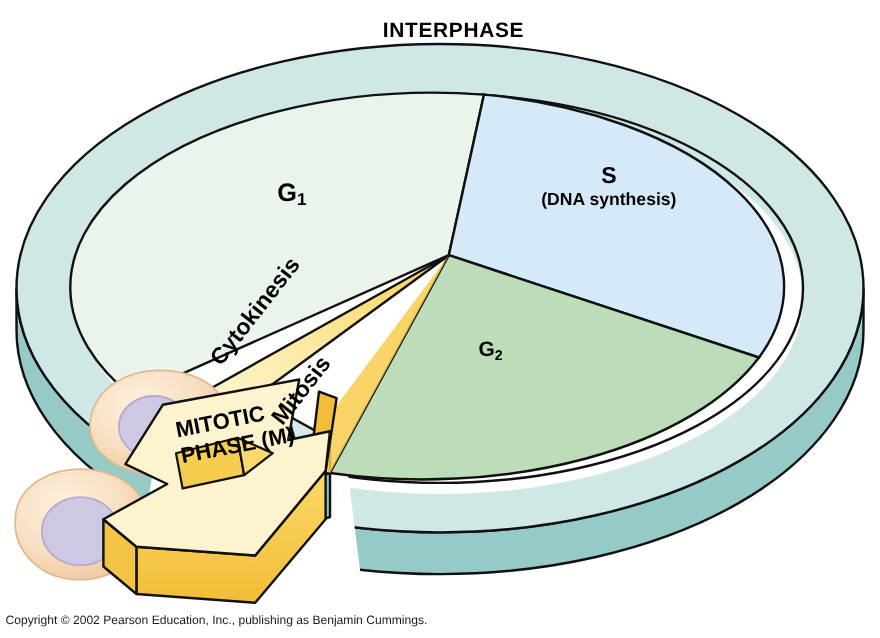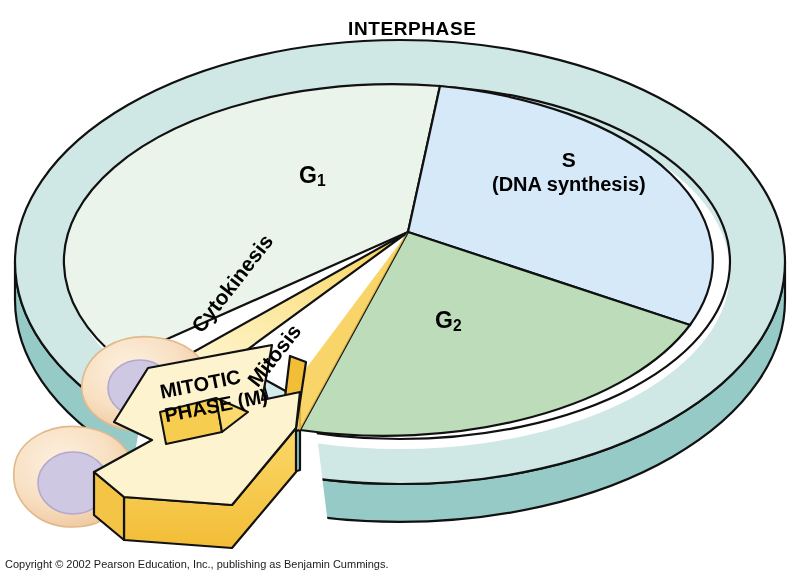--- a/index.html
+++ b/index.html
@@ -38,38 +38,37 @@
     user-select: none;
   }
   #label-interphase {
     left: 348px; top: 18px;
     font-size: 19px;
     letter-spacing: 0.6px;
   }
   #label-g1 {
     left: 252px; top: 163px;
     font-size: 23px;
-    margin-left: 47px;
   }
   #label-g1 sub, #label-g2 sub {
     font-size: 0.68em;
     vertical-align: -0.22em;
     font-weight: bold;
   }
   #label-g2 {
     left: 435px; top: 308px;
-    font-size: 23px;
+    font-size: 19px;
   }
   #label-s {
     left: 492px; top: 148px;
     font-size: 20px;
     text-align: center;
   }
   #label-s .s-main { display: block; font-size: 21px; }
-  #label-s .s-sub  { display: block; font-size: 20px; margin-top: 1px; text-align: right; }
+  #label-s .s-sub  { display: block; font-size: 16px; margin-top: 1px; text-align: right; }
   #label-cytokinesis {
     left: 196px; top: 318px;
     font-size: 21px;
     transform: rotate(-52deg);
     transform-origin: left center;
   }
   #label-mitosis {
     left: 252px; top: 372px;
     font-size: 21px;
     transform: rotate(-52deg);

